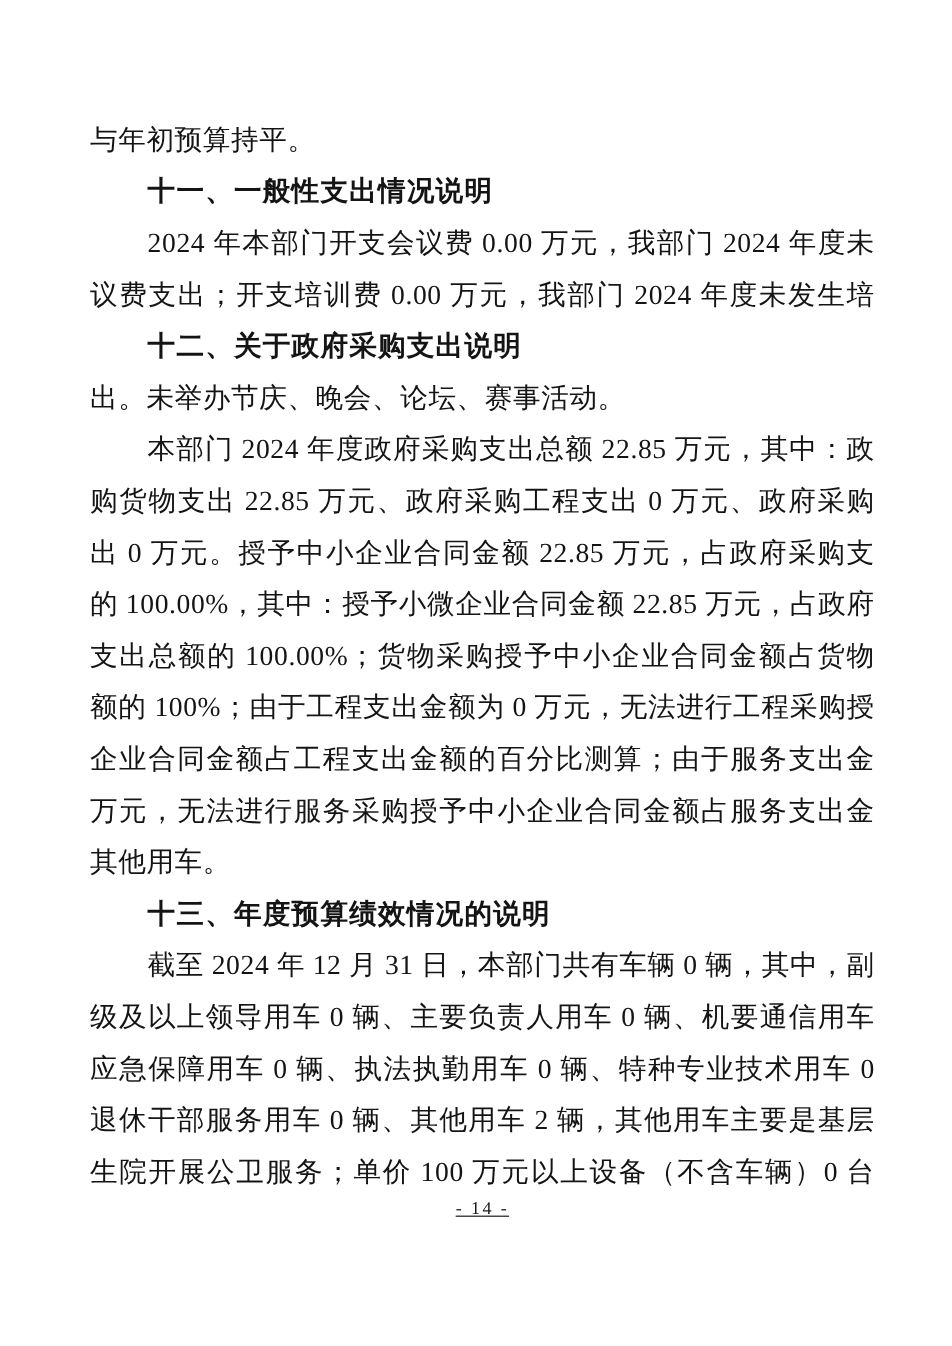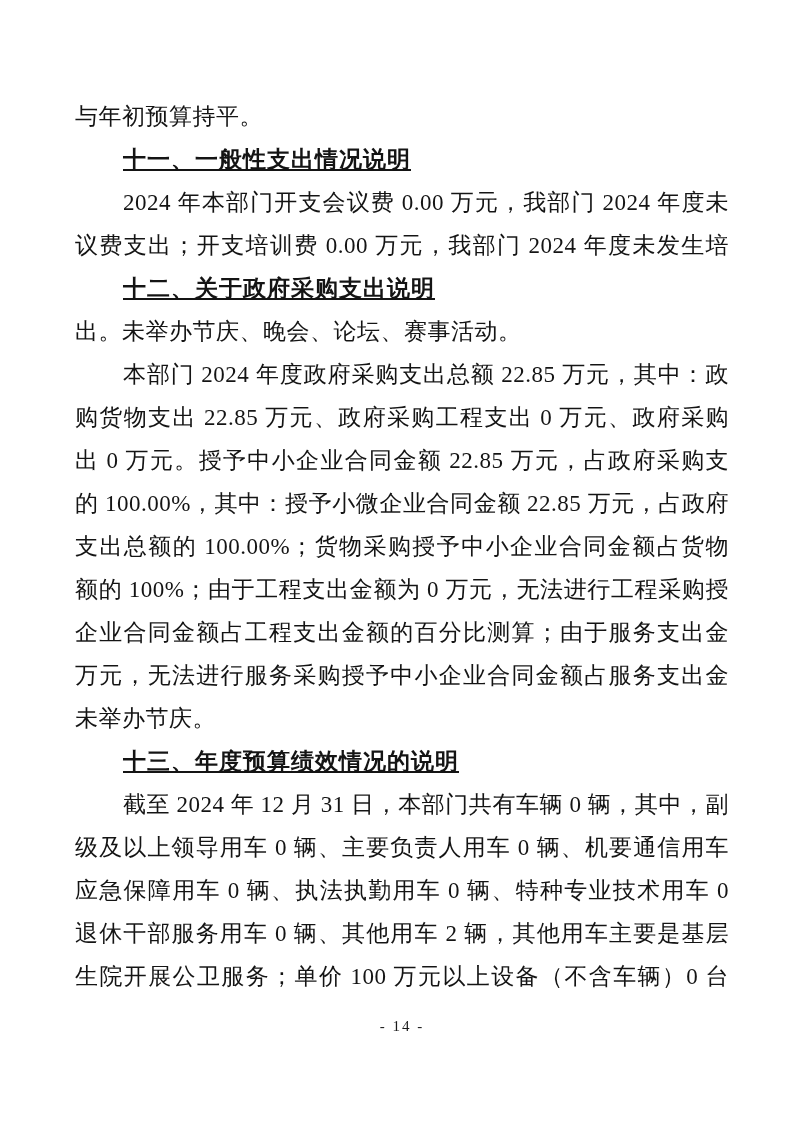--- a/index.html
+++ b/index.html
@@ -27,29 +27,29 @@
   .jf {
     text-align: justify;
     text-align-last: justify;
     text-justify: inter-character;
   }
   .ind { text-indent: 48px; }
   .hd {
     font-family: "Liberation Sans", "DejaVu Sans", sans-serif;
     font-weight: 700;
     letter-spacing: 1px;
-    text-decoration: underline;
   }
   .footer {
-    margin-top: 18px;
+    margin-top: 0;
     text-align: center;
     font-size: 15px;
     line-height: 20px;
     letter-spacing: 2px;
     color: #1a1a1a;
+    text-decoration: underline;
   }
 </style>
 </head>
 <body>
 
 <div class="page">
 
   <div class="ln">与年初预算持平。</div>
 
   <div class="ln hd ind">十一、一般性支出情况说明</div>
@@ -59,21 +59,21 @@
 
   <div class="ln">出。未举办节庆、晚会、论坛、赛事活动。</div>
   <div class="ln jf ind">本部门 2024 年度政府采购支出总额 22.85 万元，其中：政府采</div>
   <div class="ln jf">购货物支出 22.85 万元、政府采购工程支出 0 万元、政府采购服务支</div>
   <div class="ln jf">出 0 万元。授予中小企业合同金额 22.85 万元，占政府采购支出总额</div>
   <div class="ln jf">的 100.00%，其中：授予小微企业合同金额 22.85 万元，占政府采购</div>
   <div class="ln jf">支出总额的 100.00%；货物采购授予中小企业合同金额占货物支出金</div>
   <div class="ln jf">额的 100%；由于工程支出金额为 0 万元，无法进行工程采购授予中小</div>
   <div class="ln jf">企业合同金额占工程支出金额的百分比测算；由于服务支出金额为 0</div>
   <div class="ln jf">万元，无法进行服务采购授予中小企业合同金额占服务支出金额的百</div>
-  <div class="ln">未举办节庆。</div>
+  <div class="ln">其他用车。</div>
 
   <div class="ln hd ind">十三、年度预算绩效情况的说明</div>
   <div class="ln jf ind">截至 2024 年 12 月 31 日，本部门共有车辆 0 辆，其中，副部（省）</div>
   <div class="ln jf">级及以上领导用车 0 辆、主要负责人用车 0 辆、机要通信用车 0 辆、</div>
   <div class="ln jf">应急保障用车 0 辆、执法执勤用车 0 辆、特种专业技术用车 0 辆、离</div>
   <div class="ln jf">退休干部服务用车 0 辆、其他用车 2 辆，其他用车主要是基层医疗卫</div>
   <div class="ln jf">生院开展公卫服务；单价 100 万元以上设备（不含车辆）0 台（套）。</div>
 
 
   <div class="footer">- 14 -</div>

